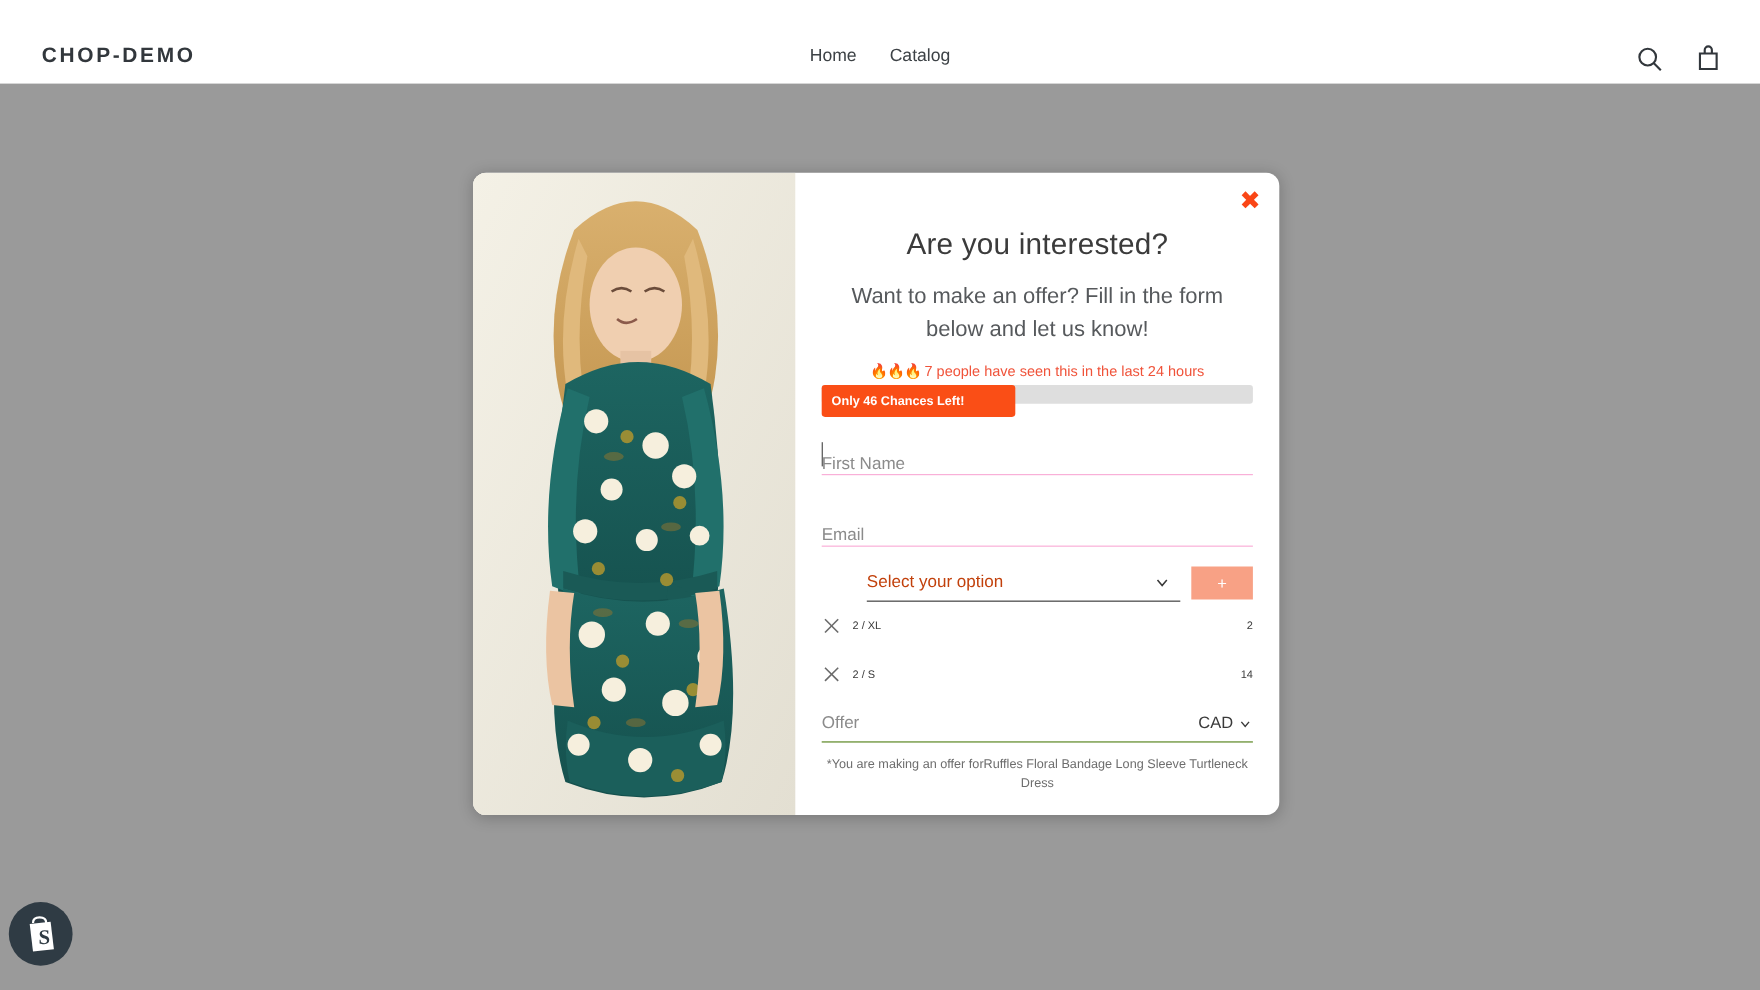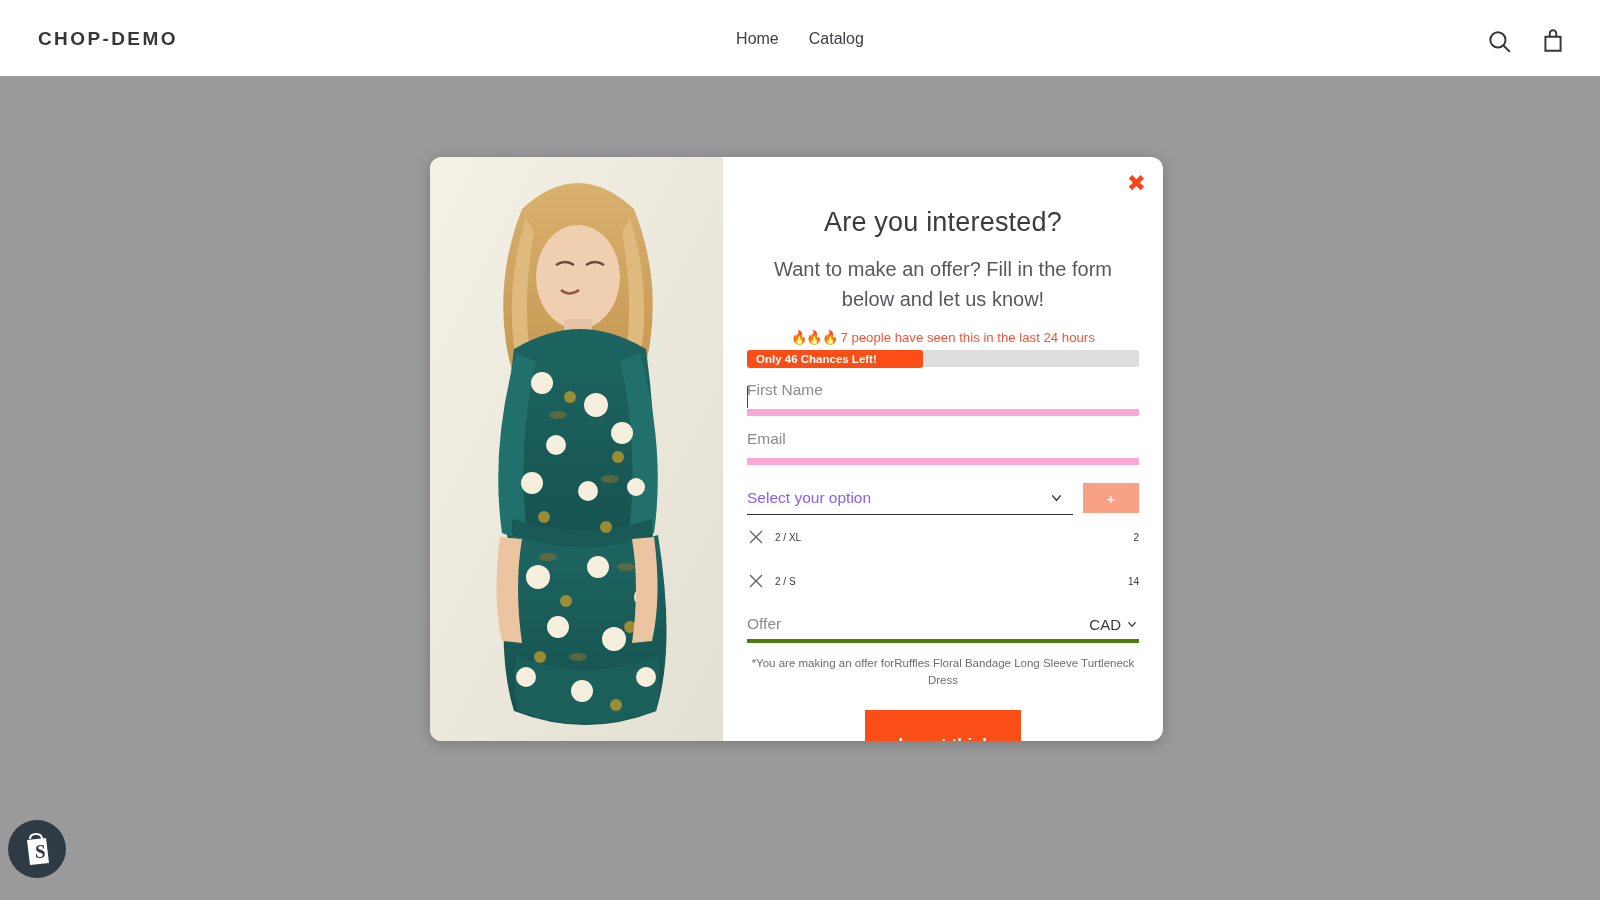--- a/index.html
+++ b/index.html
@@ -7,21 +7,21 @@
     width: 1600px; height: 900px;
     overflow: hidden;
     font-family: "Liberation Sans", sans-serif;
     background: #ffffff;
   }
 
   
   #page-root { position: relative; width: 1600px; height: 900px; }
 
   .site-header {
-    position: absolute; top: 4px; left: 0;
+    position: absolute; top: 16px; left: 0;
     width: 1600px; height: 76px;
     background: #ffffff;
     border-bottom: 1px solid #e4e4e4;
     z-index: 5;
   }
   .brand {
     position: absolute; left: 38px; top: 24px;
     font-size: 19px; font-weight: 700;
     letter-spacing: 2.4px; color: #32373c;
     font-family: "Liberation Sans", sans-serif;
@@ -148,50 +148,50 @@
   .social-proof {
     margin-top: 16px; text-align: center;
     font-size: 13.2px; color: #f0533a; white-space: nowrap;
   }
   .flames { letter-spacing: -1px; margin-right: 3px; }
   .progress-track {
     margin-top: 5px; height: 17px; width: 100%;
     background: #dedede; border-radius: 3px; position: relative;
   }
   .progress-fill {
-    position: absolute; left: 0; top: 0; height: 18px;
+    position: absolute; left: 0; top: 0; height: 29px;
     width: 45%; background: #fa4e16; border-radius: 3px;
     color: #ffffff; font-size: 11.5px; font-weight: 700;
     display: flex; align-items: center; padding-left: 9px;
     white-space: nowrap;
   }
 
   .field {
-    margin-top: 14px; height: 35px;
-    border-bottom: 7px solid #f9a8d4;
-    display: flex; align-items: flex-start;
+    margin-top: 30px; height: 35px;
+    border-bottom: 1px solid #f9a8d4;
+    display: flex; align-items: flex-end;
     position: relative;
   }
   .field input {
     border: none; outline: none; width: 100%;
     font-size: 15.5px; color: #333; background: transparent;
     font-family: "Liberation Sans", sans-serif;
   }
   .field input::placeholder { color: #8b8b8b; }
   .caret {
     position: absolute; left: 0; top: 5px;
     width: 1px; height: 22px; background: #444;
   }
 
   .option-row { margin-top: 16px; display: flex; gap: 10px; align-items: stretch; }
   .option-select {
     flex: 1; height: 34px; position: relative;
     border-bottom: 1px solid #2f2f2f;
     display: flex; align-items: center;
-    font-size: 15.5px; color: #8b5cf6;
+    font-size: 15.5px; color: #c2410c; margin-left: 41px;
   }
   .option-select .chev2 { position: absolute; right: 8px; top: 8px; }
   .add-btn {
     width: 56px; height: 30px; background: #f8a185;
     color: #ffffff; font-size: 15px;
     display: flex; align-items: center; justify-content: center;
     border: none; cursor: pointer; margin-top: 2px;
   }
 
   .variant-row {
@@ -200,21 +200,21 @@
   }
   .variant-x {
     width: 18px; height: 18px; margin-right: 10px;
     color: #6a6a6a; flex: 0 0 18px;
   }
   .variant-name { flex: 1; }
   .variant-qty { color: #3a3a3a; }
 
   .offer-row {
     margin-top: 6px; height: 34px;
-    border-bottom: 4px solid #4d7c0f;
+    border-bottom: 1px solid #4d7c0f;
     display: flex; align-items: center; gap: 44px;
   }
   .offer-row input {
     border: none; outline: none; flex: 1;
     font-size: 15.5px; background: transparent;
     font-family: "Liberation Sans", sans-serif;
   }
   .offer-row input::placeholder { color: #8b8b8b; }
   .currency {
     font-size: 15px; color: #3a3a3a;

